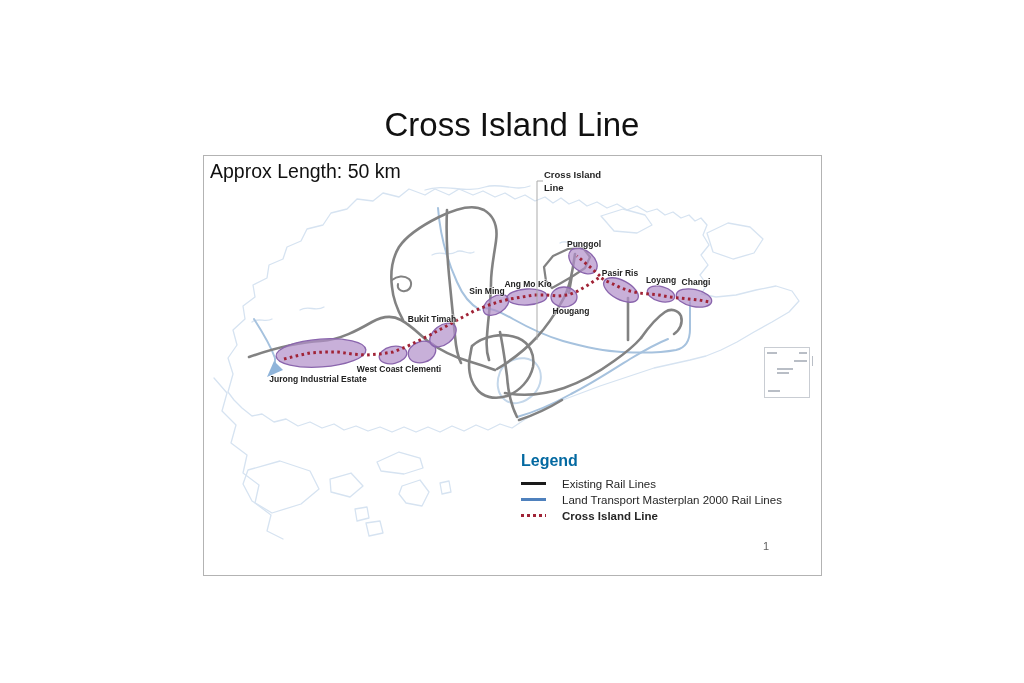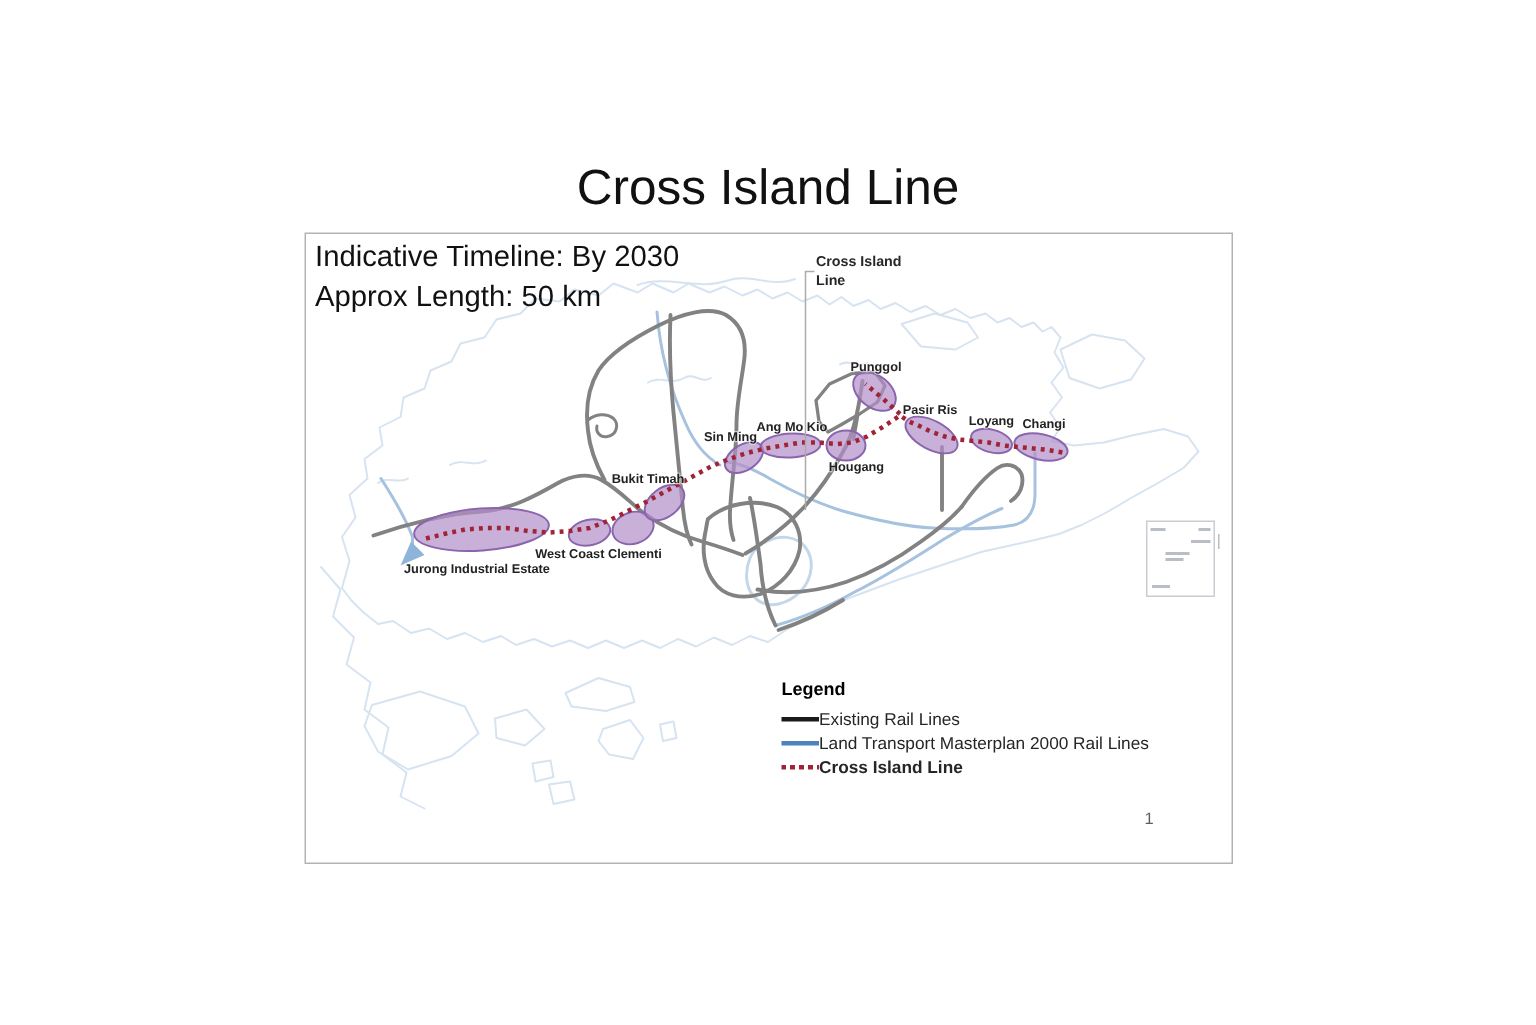--- a/index.html
+++ b/index.html
@@ -8,22 +8,22 @@
   .page-title{position:absolute;top:106px;left:0;width:1024px;text-align:center;
        font-size:33px;font-weight:400;letter-spacing:0px;color:#111;}
   .content-box{position:absolute;left:203px;top:155px;width:617px;height:419px;
        border:1px solid #b3b3b3;background:#fff;z-index:0;}
   .map-svg{position:absolute;left:0;top:0;z-index:1;}
   .info-block{position:absolute;left:210px;top:158px;z-index:2;
        font-size:19.5px;line-height:26.5px;color:#111;}
   .callout-label{position:absolute;left:544px;top:168px;width:62px;z-index:2;
        font-size:9.5px;font-weight:600;line-height:13px;color:#262626;}
   .legend{position:absolute;left:521px;top:452px;z-index:2;}
-  .legend-title{font-size:12px;font-weight:bold;color:#000000;margin-bottom:7px;}
-  .legend-row{display:flex;align-items:center;gap:0;margin:3px 0;height:13px;}
+  .legend-title{font-size:16px;font-weight:bold;color:#0369a1;margin-bottom:7px;}
+  .legend-row{display:flex;align-items:center;gap:16px;margin:3px 0;height:13px;}
   .legend-row .lab{font-size:11.5px;color:#262626;white-space:nowrap;}
   .sw{width:25px;flex:0 0 25px;height:3px;}
   .sw-existing{background:#1a1a1a;}
   .sw-masterplan{background:#4f81bd;}
   .sw-crl{height:3.5px;background:repeating-linear-gradient(90deg,#a02336 0 3px,transparent 3px 6px);}
   .lab-crl{font-weight:bold;color:#c00000;}
   .inset-box{position:absolute;left:764px;top:347px;width:44px;height:49px;z-index:2;
        border:1px solid #c9cdd3;background:#fff;}
   .micro{position:absolute;height:1.5px;background:#b9bec6;}
   .m1{left:2px;top:4px;width:10px;}
@@ -117,21 +117,20 @@
     <text x="528" y="287">Ang Mo Kio</text>
     <text x="571" y="314">Hougang</text>
     <text x="584" y="247">Punggol</text>
     <text x="620" y="276">Pasir Ris</text>
     <text x="661" y="283">Loyang</text>
     <text x="696" y="285">Changi</text>
   </g>
 </svg>
 
 <div class="info-block">
-  <div>Indicative Timeline: By 2030</div>
   <div>Approx Length: 50 km</div>
 </div>
 
 <div class="callout-label">Cross Island Line</div>
 
 <div class="legend">
   <div class="legend-title">Legend</div>
   <div class="legend-row">
     <span class="sw sw-existing"></span>
     <span class="lab">Existing Rail Lines</span>

